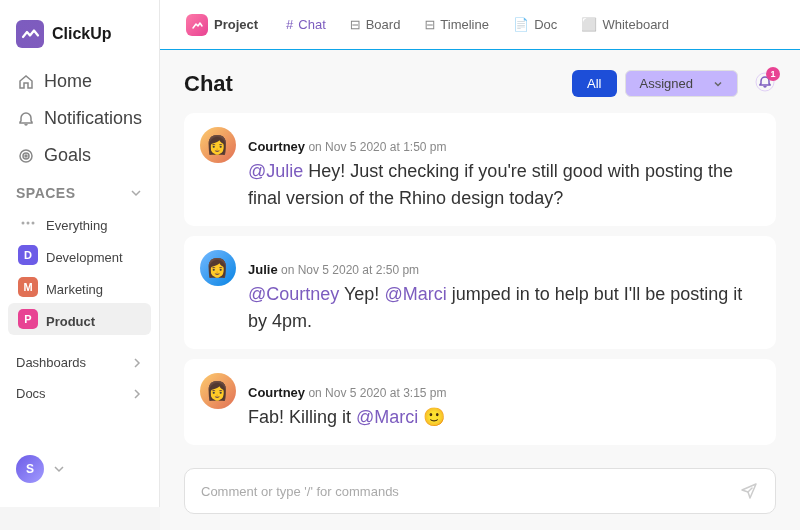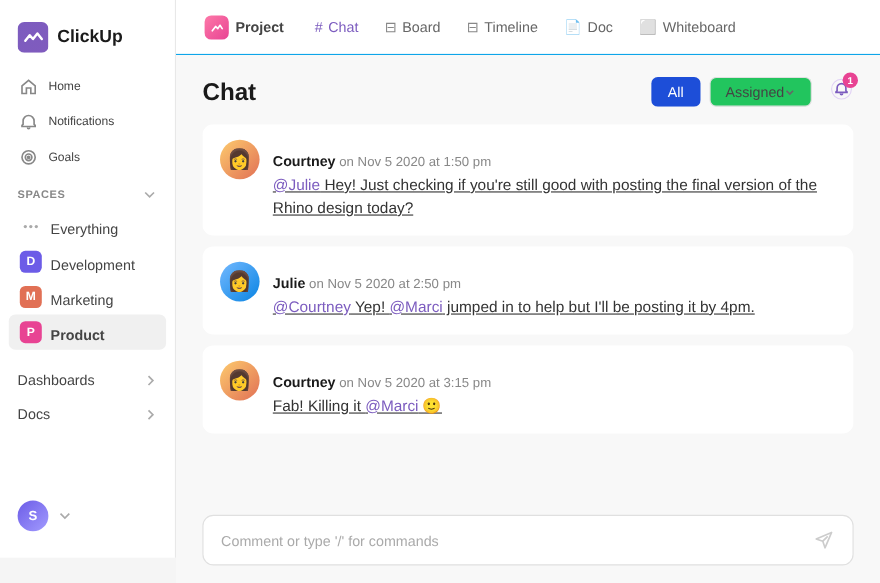--- a/index.html
+++ b/index.html
@@ -37,31 +37,31 @@
       gap: 2px;
       padding: 0 8px;
     }
     .nav-item {
       display: flex;
       align-items: center;
       gap: 10px;
       padding: 7px 10px;
       border-radius: 6px;
       cursor: pointer;
-      font-size: 11px;
+      font-size: 18px;
       color: #444;
     }
     .nav-icon { width: 16px; height: 16px; color: #888; flex-shrink: 0; }
 
     .spaces-header {
       display: flex;
       align-items: center;
       justify-content: space-between;
       padding: 12px 16px 6px;
-      font-size: 10px;
+      font-size: 14px;
       font-weight: 600;
       color: #888;
       text-transform: uppercase;
       letter-spacing: 0.5px;
     }
     .space-item {
       display: flex;
       align-items: flex-end;
       gap: 8px;
       padding: 6px 10px;
@@ -208,26 +208,26 @@
       border-radius: 6px;
       font-size: 13px;
       cursor: pointer;
       border: 1px solid transparent;
     }
     .filter-btn.active {
       background: #1d4ed8;
       color: #fff;
     }
     .filter-btn.inactive {
-      background: #22c55e;
+      background: #c4b5fd;
       border: 1px solid #e0e0e0;
       color: #444;
       display: flex;
       align-items: center;
-      gap: 0;
+      gap: 20px;
     }
     .notification-icon-wrapper {
       position: relative;
       margin-left: 8px;
     }
     .notif-badge {
       position: absolute;
       top: -4px;
       right: -4px;
       background: #e84393;
@@ -276,24 +276,23 @@
       font-size: 12px;
       color: #888;
       margin-bottom: 4px;
     }
     .msg-author {
       font-weight: 600;
       color: #1a1a1a;
       font-size: 13px;
     }
     .msg-text {
-      font-size: 14px;
+      font-size: 18px;
       color: #333;
       line-height: 1.5;
-      text-decoration: underline;
     }
     .mention {
       color: #7c5cbf;
       font-weight: 500;
     }
 
     
     .comment-bar {
       background: #fff;
       border: 1px solid #e0e0e0;

